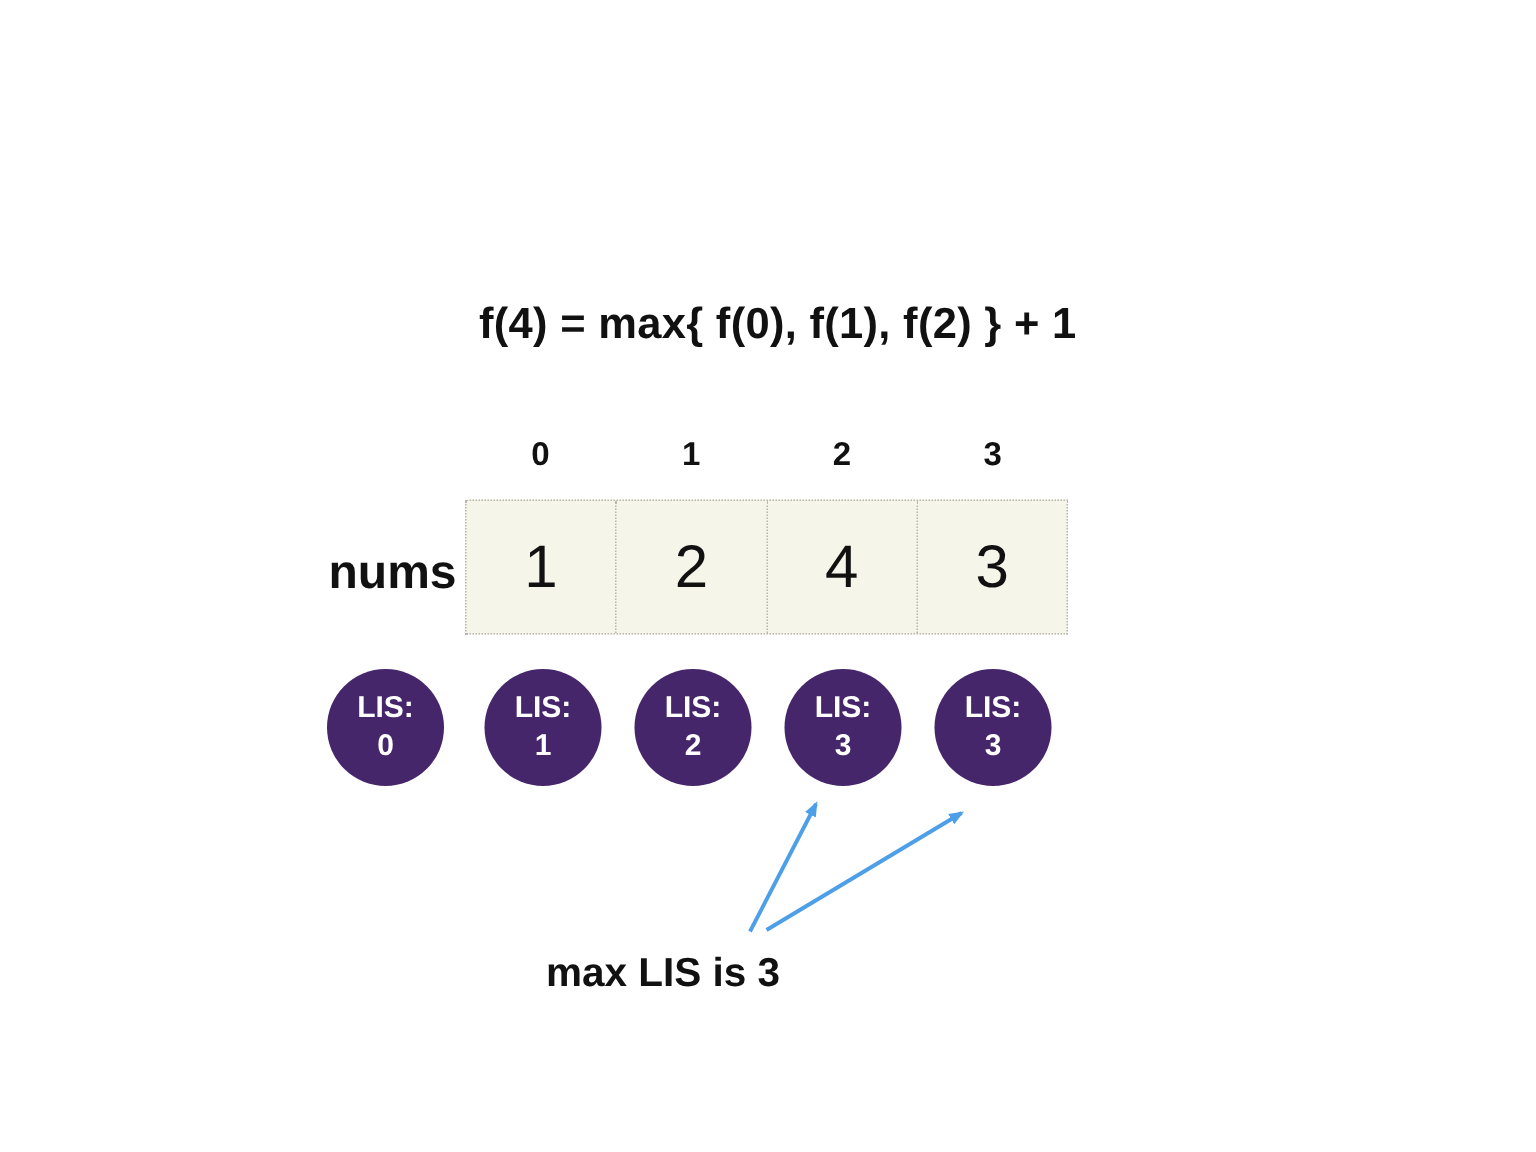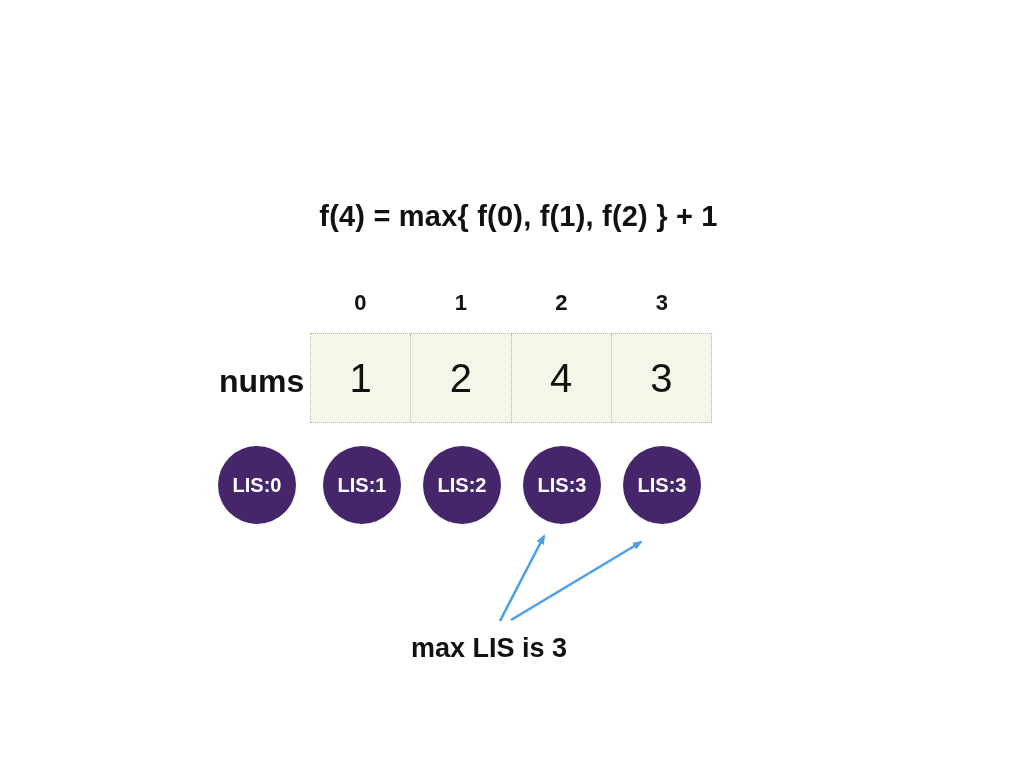--- a/index.html
+++ b/index.html
@@ -75,20 +75,21 @@
   .array-box .cell:last-child { border-right: none; }
   .circles-row .circle {
     position: absolute;
     top: 446px;
     width: 78px;
     height: 78px;
     border-radius: 50%;
     background: var(--purple);
     color: #ffffff;
     display: flex;
+    flex-direction: column;
     align-items: center;
     justify-content: center;
     font-size: 20px;
     font-weight: bold;
     line-height: 1.25;
     text-align: center;
   }
   .circle.c0 { left: 218px; }
   .circle.c1 { left: 323px; }
   .circle.c2 { left: 423px; }
@@ -98,21 +99,21 @@
     position: absolute;
     top: 0; left: 0;
     width: 1024px; height: 768px;
     pointer-events: none;
   }
   .caption {
     position: absolute;
     top: 633px;
     left: 364px;
     width: 250px;
-    text-align: center;
+    text-align: left;
     font-size: 27px;
     font-weight: bold;
   }
 </style>
 </head>
 <body>
 
 <div class="slide">
 
   <div class="formula">f(4) = max{ f(0), f(1), f(2) } + 1</div>

